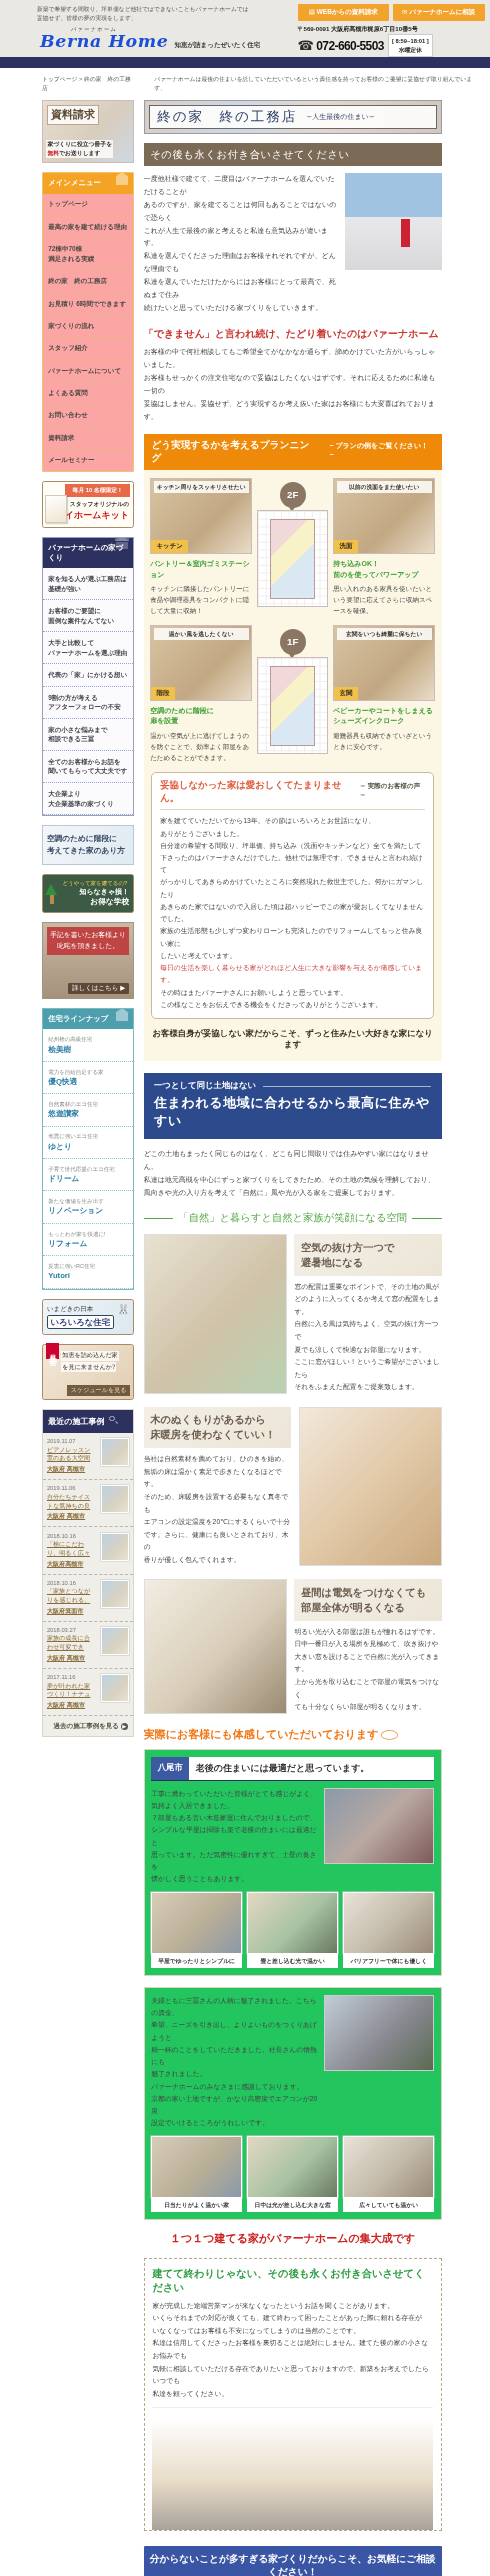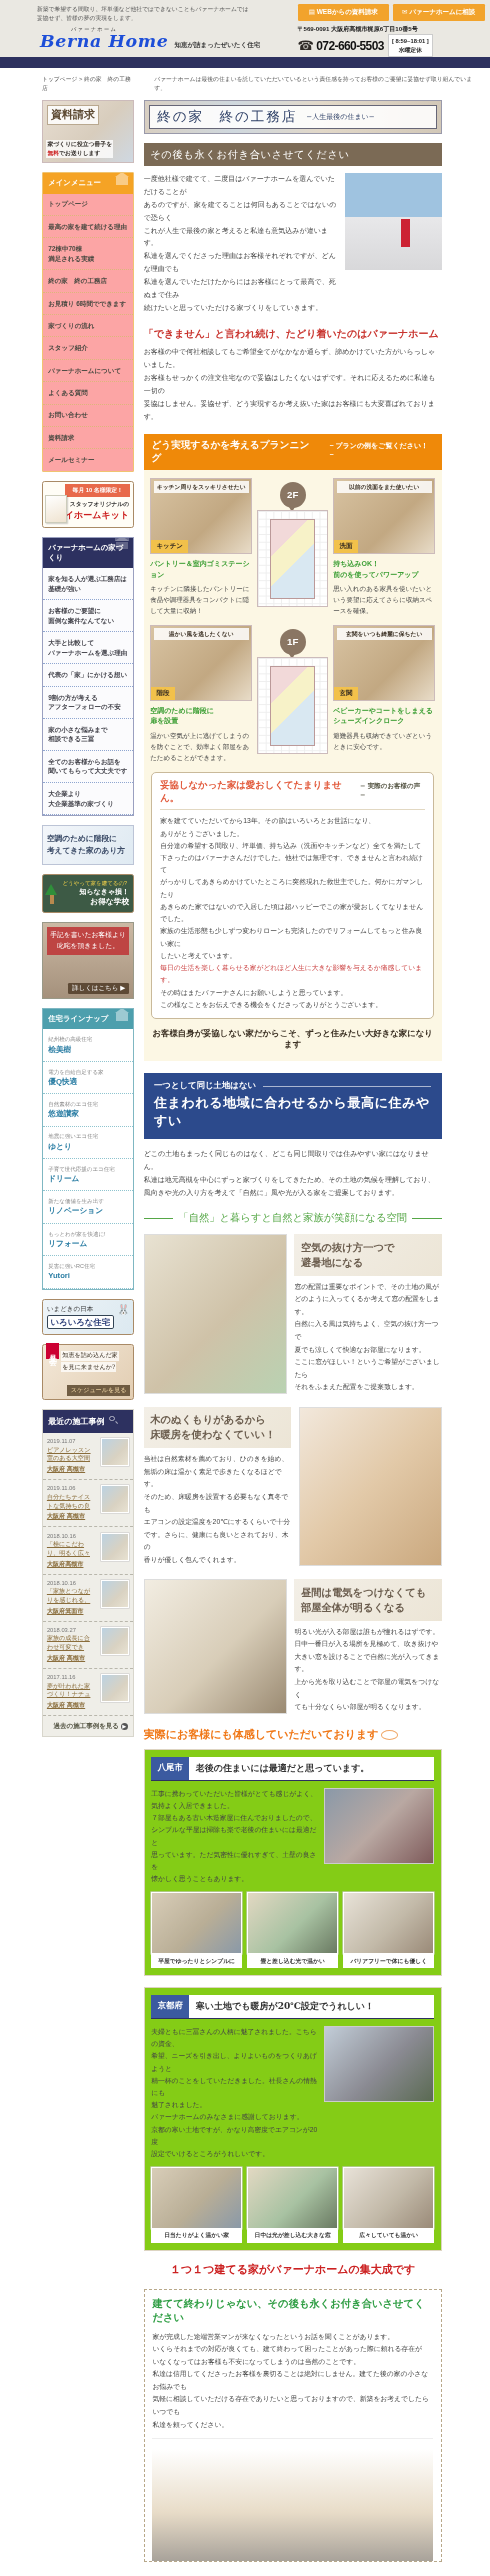--- a/index.html
+++ b/index.html
@@ -143,21 +143,21 @@
   .feature { display:flex; gap:7.7px; margin-bottom:13px; }
   .f-photo { width:143px; flex:none; background:linear-gradient(135deg,#e8e2d2,#cfc2a8 55%,#b9d2b2); border:0.6px solid #ddd; min-height:103px; }
   .f-photo.play { background:linear-gradient(135deg,#f2e8dc,#e2c9a8 50%,#caa87e); }
   .f-photo.living { background:linear-gradient(135deg,#f2ede2,#d8cdb8 55%,#9a8a72); }
   .f-txt { flex:1; }
   .f-title { background:linear-gradient(135deg,#f3efe7,#ece5d6); color:#6b5d4e; font-family:"DejaVu Serif",serif; font-size:10.3px; font-weight:bold; line-height:1.5; padding:5.2px 6.5px; margin-bottom:5.2px; }
   .f-body { font-size:6.8px; line-height:1.85; color:#444; }
 
   .taikan-h { color:#f07818; font-size:11px; font-weight:bold; margin:3.9px 0 7.7px; position:relative; }
   .taikan-h .bub { display:inline-block; width:17px; height:9.7px; border:1.3px solid #f0a868; border-radius:50%; vertical-align:middle; margin-left:2.6px; }
-  .testi { background:#84cc16; border:0.6px solid #ddd4c2; padding:6.5px; margin-bottom:11.6px; }
+  .testi { background:#22c55e; border:0.6px solid #ddd4c2; padding:6.5px; margin-bottom:11.6px; }
   .t-head { display:flex; border-bottom:1.3px solid #2d3160; margin-bottom:6.5px; }
   .t-tab { background:#3b5aa0; color:#fff; font-size:8.4px; font-weight:bold; padding:5.2px 6.5px; flex:none; }
   .t-title { background:#fff; flex:1; font-family:"DejaVu Serif",serif; font-size:9px; font-weight:bold; color:#333; padding:5.2px 6.5px; }
   .t-row { display:flex; gap:6.5px; margin-bottom:6.5px; }
   .t-body { flex:1; font-size:6.8px; line-height:1.8; color:#444; }
   .t-photo { width:110px; height:76px; flex:none; background:linear-gradient(135deg,#8a99a8,#b9a8a2 50%,#7e5a5a); border:0.6px solid #ccc; }
   .t-photo.fam2 { background:linear-gradient(135deg,#c2cdd8,#8a8a92 55%,#5a6a52); }
   .t-photos { display:flex; gap:5.2px; }
   .tp { flex:1; }
   .tp-img { height:62px; background:linear-gradient(135deg,#d8cdb8,#b9ae96 55%,#8a99a8); border:0.6px solid #fff; box-shadow:0 0 0 0.6px #ccc; }
@@ -548,24 +548,20 @@
               <div class="tp-cap">畳と差し込む光で温かい</div>
             </div>
           <div class="tp">
               <div class="tp-img v3"></div>
               <div class="tp-cap">バリアフリーで体にも優しく</div>
             </div>
         </div>
       </div>
 
       <div class="testi">
-        <div class="t-head">
-          <div class="t-tab">京都府</div>
-          <div class="t-title">寒い土地でも暖房が20℃設定でうれしい！</div>
-        </div>
         <div class="t-row">
           <p class="t-body pre">夫婦ともに三冨さんの人柄に魅了されました。こちらの資金、
 希望、ニーズを引き出し、よりよいものをつくりあげようと
 精一杯のことをしていただきました。社長さんの情熱にも
 魅了されました。
 バァーナホームのみなさまに感謝しております。
 京都の寒い土地ですが、かなり高密度でエアコンが20度
 設定でいけるところがうれしいです。</p>
           <div class="t-photo fam2"></div>
         </div>

